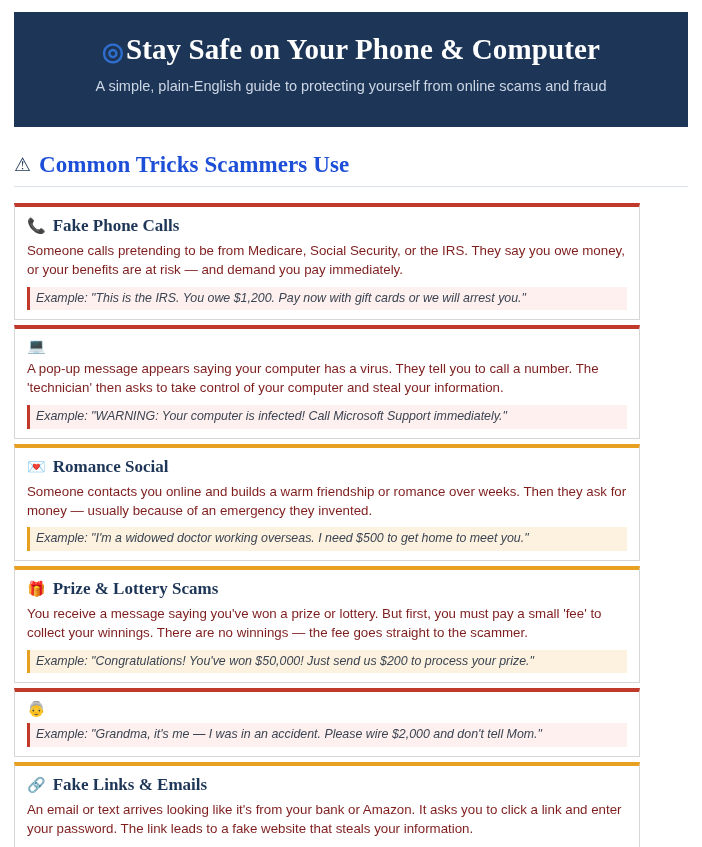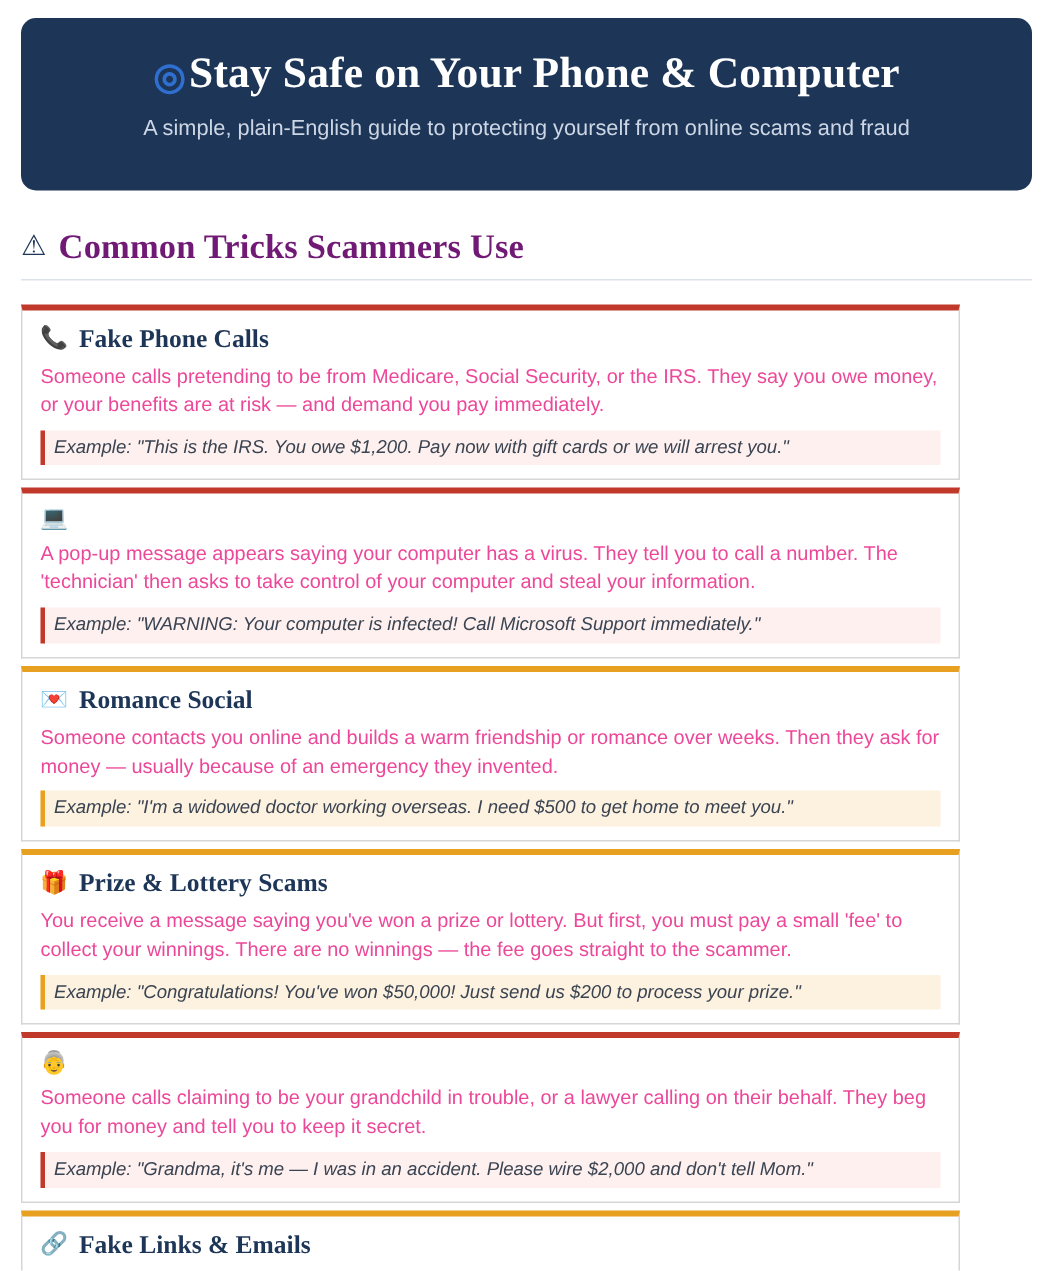--- a/index.html
+++ b/index.html
@@ -21,21 +21,20 @@
     box-sizing: border-box;
   }
 
   
   .hero {
     margin: 12px 14px 0 14px;
     background: #1d3557;
     padding: 22px 18px 20px 18px;
     text-align: center;
     box-sizing: border-box;
-    border-radius: 10px;
   }
   .hero-title {
     font-family: "Liberation Serif", serif;
     font-weight: bold;
     font-size: 29px;
     color: #ffffff;
     line-height: 1.1;
     margin: 0 0 12px 0;
     letter-spacing: 0.1px;
     white-space: nowrap;
@@ -69,21 +68,21 @@
   }
   .section-icon {
     font-size: 19px;
     color: #1d3557;
     line-height: 1;
   }
   .section-title {
     font-family: "Liberation Serif", serif;
     font-weight: bold;
     font-size: 23px;
-    color: #701a75;
+    color: #1d4ed8;
     line-height: 1;
     letter-spacing: 0.1px;
   }
 
   
   .cards {
     margin: 16px 0 0 0;
     width: 626px;
   }
   .card {
@@ -111,21 +110,21 @@
   }
   .card-icon {
     font-size: 15px;
     color: #1d3557;
     line-height: 1;
     display: inline-block;
   }
   .card-body {
     font-family: "Liberation Sans", sans-serif;
     font-size: 13.3px;
-    color: #ec4899;
+    color: #7f1d1d;
     line-height: 1.42;
     margin: 0 0 7px 0;
   }
   .card-example {
     font-family: "Liberation Sans", sans-serif;
     font-style: italic;
     font-size: 12.4px;
     color: #3a4452;
     line-height: 1.35;
     padding: 3px 6px 4px 6px;
@@ -190,21 +189,20 @@
           <span>Prize &amp; Lottery Scams</span>
         </div>
         <div class="card-body">You receive a message saying you've won a prize or lottery. But first, you must pay a small 'fee' to collect your winnings. There are no winnings — the fee goes straight to the scammer.</div>
         <div class="card-example ex-gold">Example: "Congratulations! You've won $50,000! Just send us $200 to process your prize."</div>
       </div>
 
       <div class="card accent-red">
         <div class="card-title">
           <span class="card-icon">👵</span>
         </div>
-        <div class="card-body">Someone calls claiming to be your grandchild in trouble, or a lawyer calling on their behalf. They beg you for money and tell you to keep it secret.</div>
         <div class="card-example ex-red">Example: "Grandma, it's me — I was in an accident. Please wire $2,000 and don't tell Mom."</div>
       </div>
 
       <div class="card accent-gold">
         <div class="card-title">
           <span class="card-icon">🔗</span>
           <span>Fake Links &amp; Emails</span>
         </div>
         <div class="card-body">An email or text arrives looking like it's from your bank or Amazon. It asks you to click a link and enter your password. The link leads to a fake website that steals your information.</div>
 

